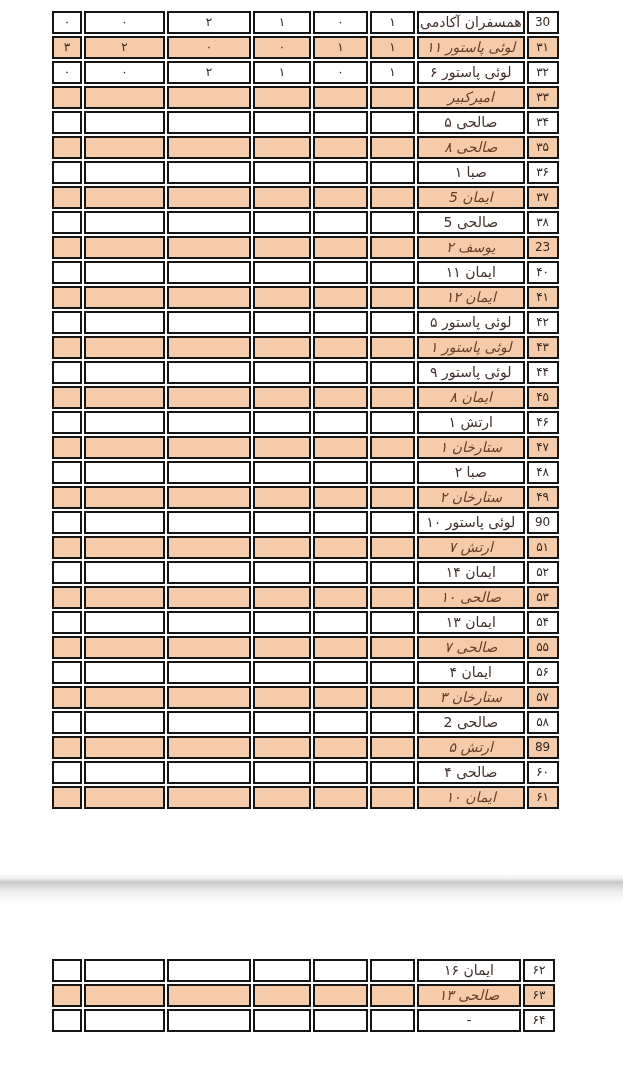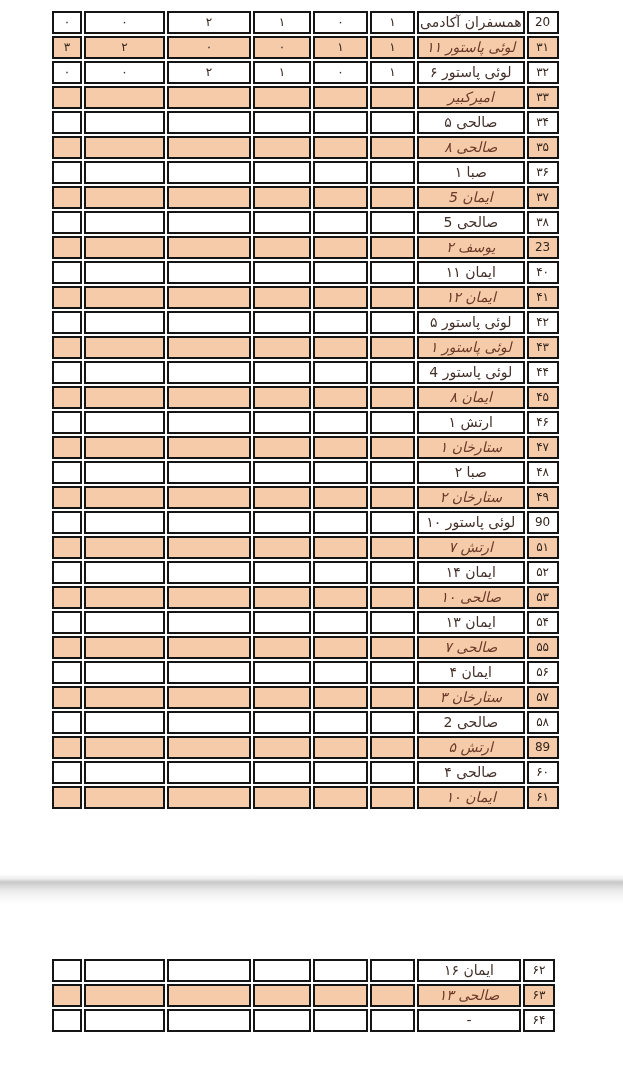--- a/index.html
+++ b/index.html
@@ -55,21 +55,21 @@
         <col style="width:104px">
       <col style="width:45px">
         <col style="width:55px">
         <col style="width:58px">
       <col style="width:84px">
         <col style="width:81px">
         <col style="width:30px">
     </colgroup>
     <tbody>
         <tr>
-          <td class="num">20</td>
+          <td class="num">30</td>
           <td class="name">همسفران آکادمی</td>
           <td class="val">۱</td>
           <td class="val">۰</td>
           <td class="val">۱</td>
           <td class="val">۲</td>
           <td class="val">۰</td>
           <td class="val">۰</td>
         </tr>
         <tr class="shaded">
           <td class="num">۳۱</td>
@@ -196,21 +196,21 @@
           <td class="name">لوئی پاستور ۱</td>
           <td class="val"></td>
           <td class="val"></td>
           <td class="val"></td>
           <td class="val"></td>
           <td class="val"></td>
           <td class="val"></td>
         </tr>
         <tr>
           <td class="num">۴۴</td>
-          <td class="name">لوئی پاستور 4</td>
+          <td class="name">لوئی پاستور ۹</td>
           <td class="val"></td>
           <td class="val"></td>
           <td class="val"></td>
           <td class="val"></td>
           <td class="val"></td>
           <td class="val"></td>
         </tr>
         <tr class="shaded">
           <td class="num">۴۵</td>
           <td class="name">ایمان ۸</td>

